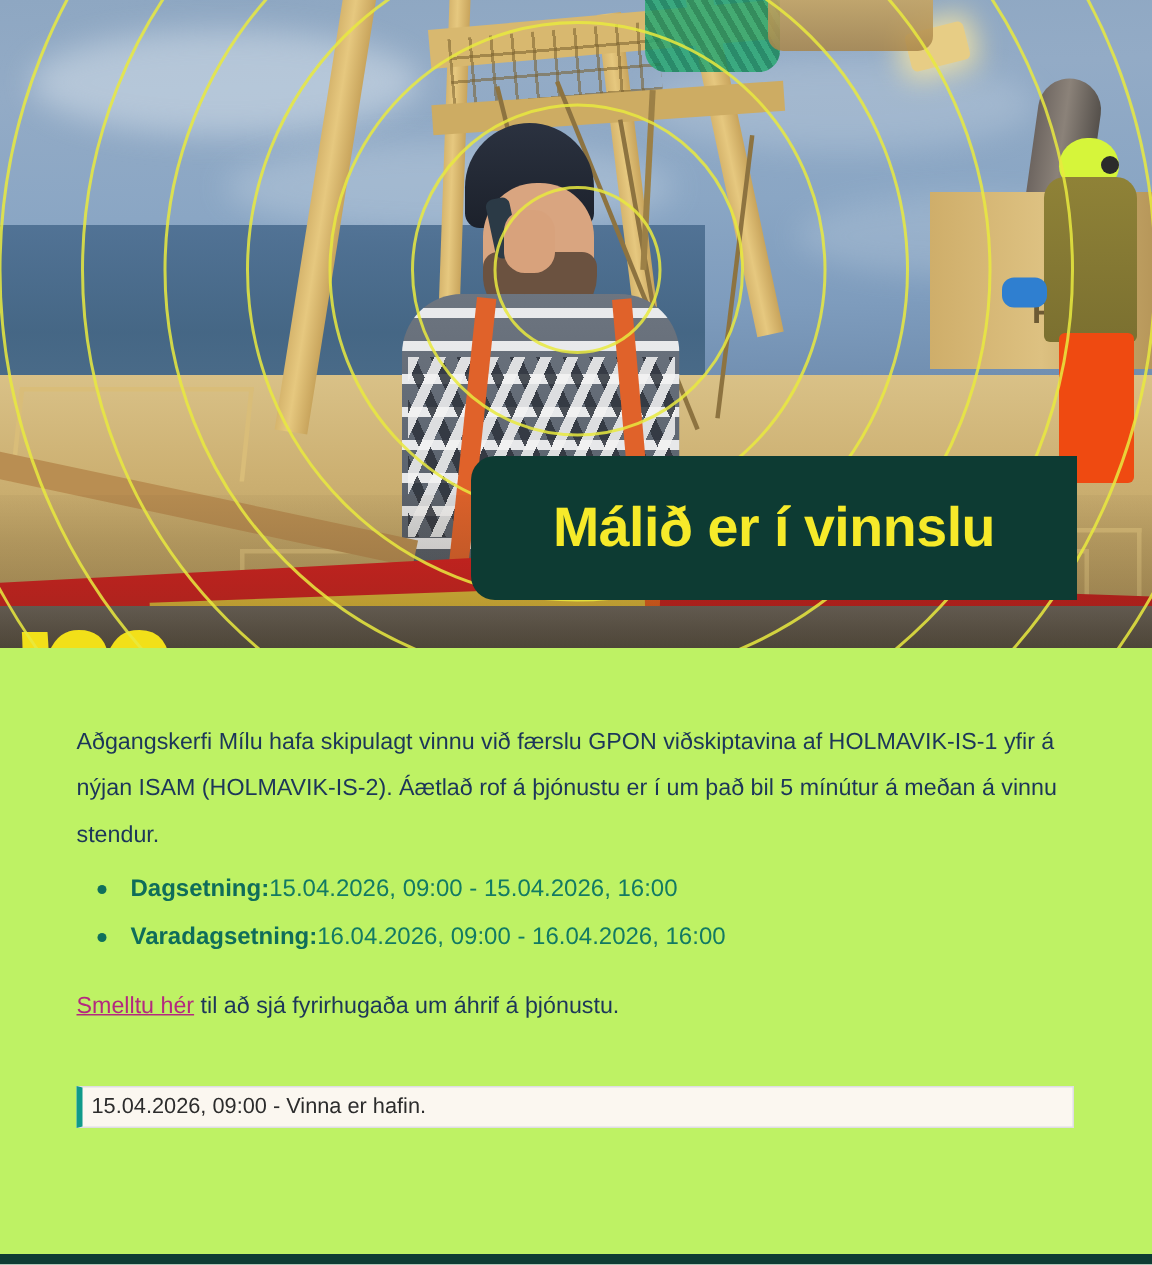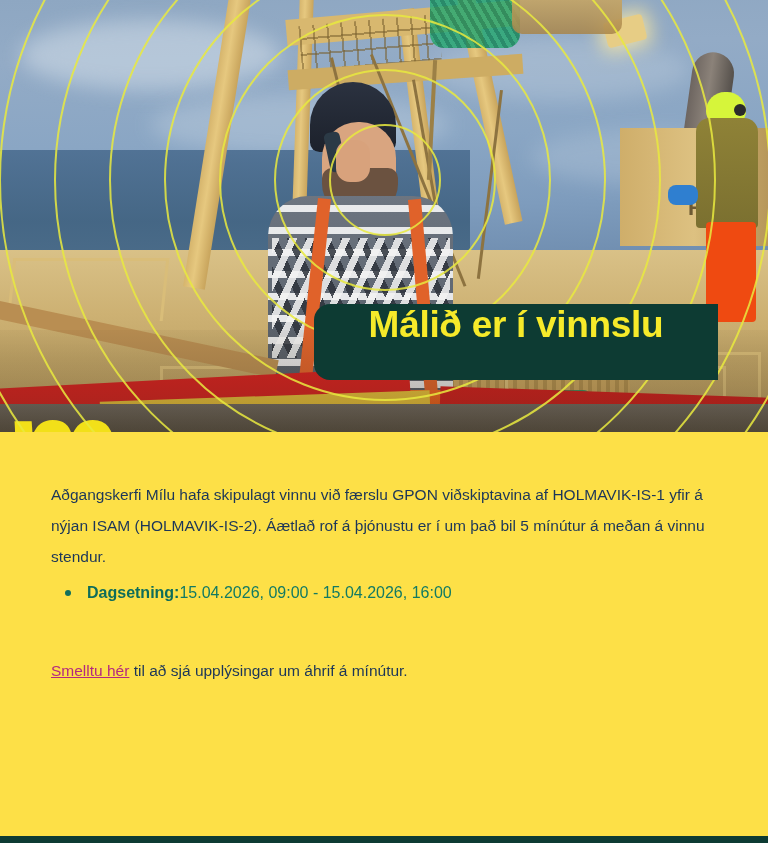--- a/index.html
+++ b/index.html
@@ -237,37 +237,37 @@
     font-family: "Liberation Sans", sans-serif;
     font-size: 130px; font-weight: bold; color: #f2e019;
     line-height: 1; letter-spacing: -4px;
   }
   
   .arcs { position: absolute; inset: 0; pointer-events: none; }
 
   
   .title-box {
     position: absolute;
-    left: 314px; top: 304px; width: 404px; height: 76px;
+    left: 314px; top: 304px; width: 404px; height: 96px;
     background: #0d3b33;
     border-radius: 16px 0 0 16px;
-    display: flex; align-items: flex-start; justify-content: center;
+    display: flex; align-items: center; justify-content: center;
   }
   .title-box h1 {
     margin: 0;
     font-family: "Liberation Sans", sans-serif;
     font-size: 37px; font-weight: bold; color: #f6ea2a;
     letter-spacing: -0.3px; white-space: nowrap;
   }
 
   
   .content {
     position: absolute;
     left: 0; top: 432px; width: 768px; height: 411px;
-    background: #fde047;
+    background: #bef264;
   }
   .body-text {
     position: absolute; left: 51px; top: 47px; width: 671px;
     font-size: 15.5px; line-height: 31px; color: #1c3659;
   }
   ul.dates {
     position: absolute; left: 51px; top: 146px; width: 660px;
     margin: 0; padding: 0 0 0 36px; list-style: none;
   }
   ul.dates li {
@@ -404,22 +404,28 @@
   </div>
 
   <div class="content">
 
     <div class="body-text">Aðgangskerfi Mílu hafa skipulagt vinnu við færslu GPON viðskiptavina af HOLMAVIK-IS-1 yfir á nýjan ISAM (HOLMAVIK-IS-2). Áætlað rof á þjónustu er í um það bil 5 mínútur á meðan á vinnu stendur.</div>
 
     <ul class="dates">
       <li>
         <span class="lbl">Dagsetning:</span><span class="val">15.04.2026, 09:00 - 15.04.2026, 16:00</span>
       </li>
+      <li>
+        <span class="lbl">Varadagsetning:</span><span class="val">16.04.2026, 09:00 - 16.04.2026, 16:00</span>
+      </li>
     </ul>
 
     <div class="link-line">
-      <a href="#">Smelltu hér</a><span> til að sjá upplýsingar um áhrif á mínútur.</span>
+      <a href="#">Smelltu hér</a><span> til að sjá fyrirhugaða um áhrif á þjónustu.</span>
     </div>
 
+    <div class="status-box sb1">
+      <span>15.04.2026, 09:00 - Vinna er hafin.</span>
+    </div>
   </div>
 
   <div class="bottom-bar"></div>
 </div>
 
 </body></html>

